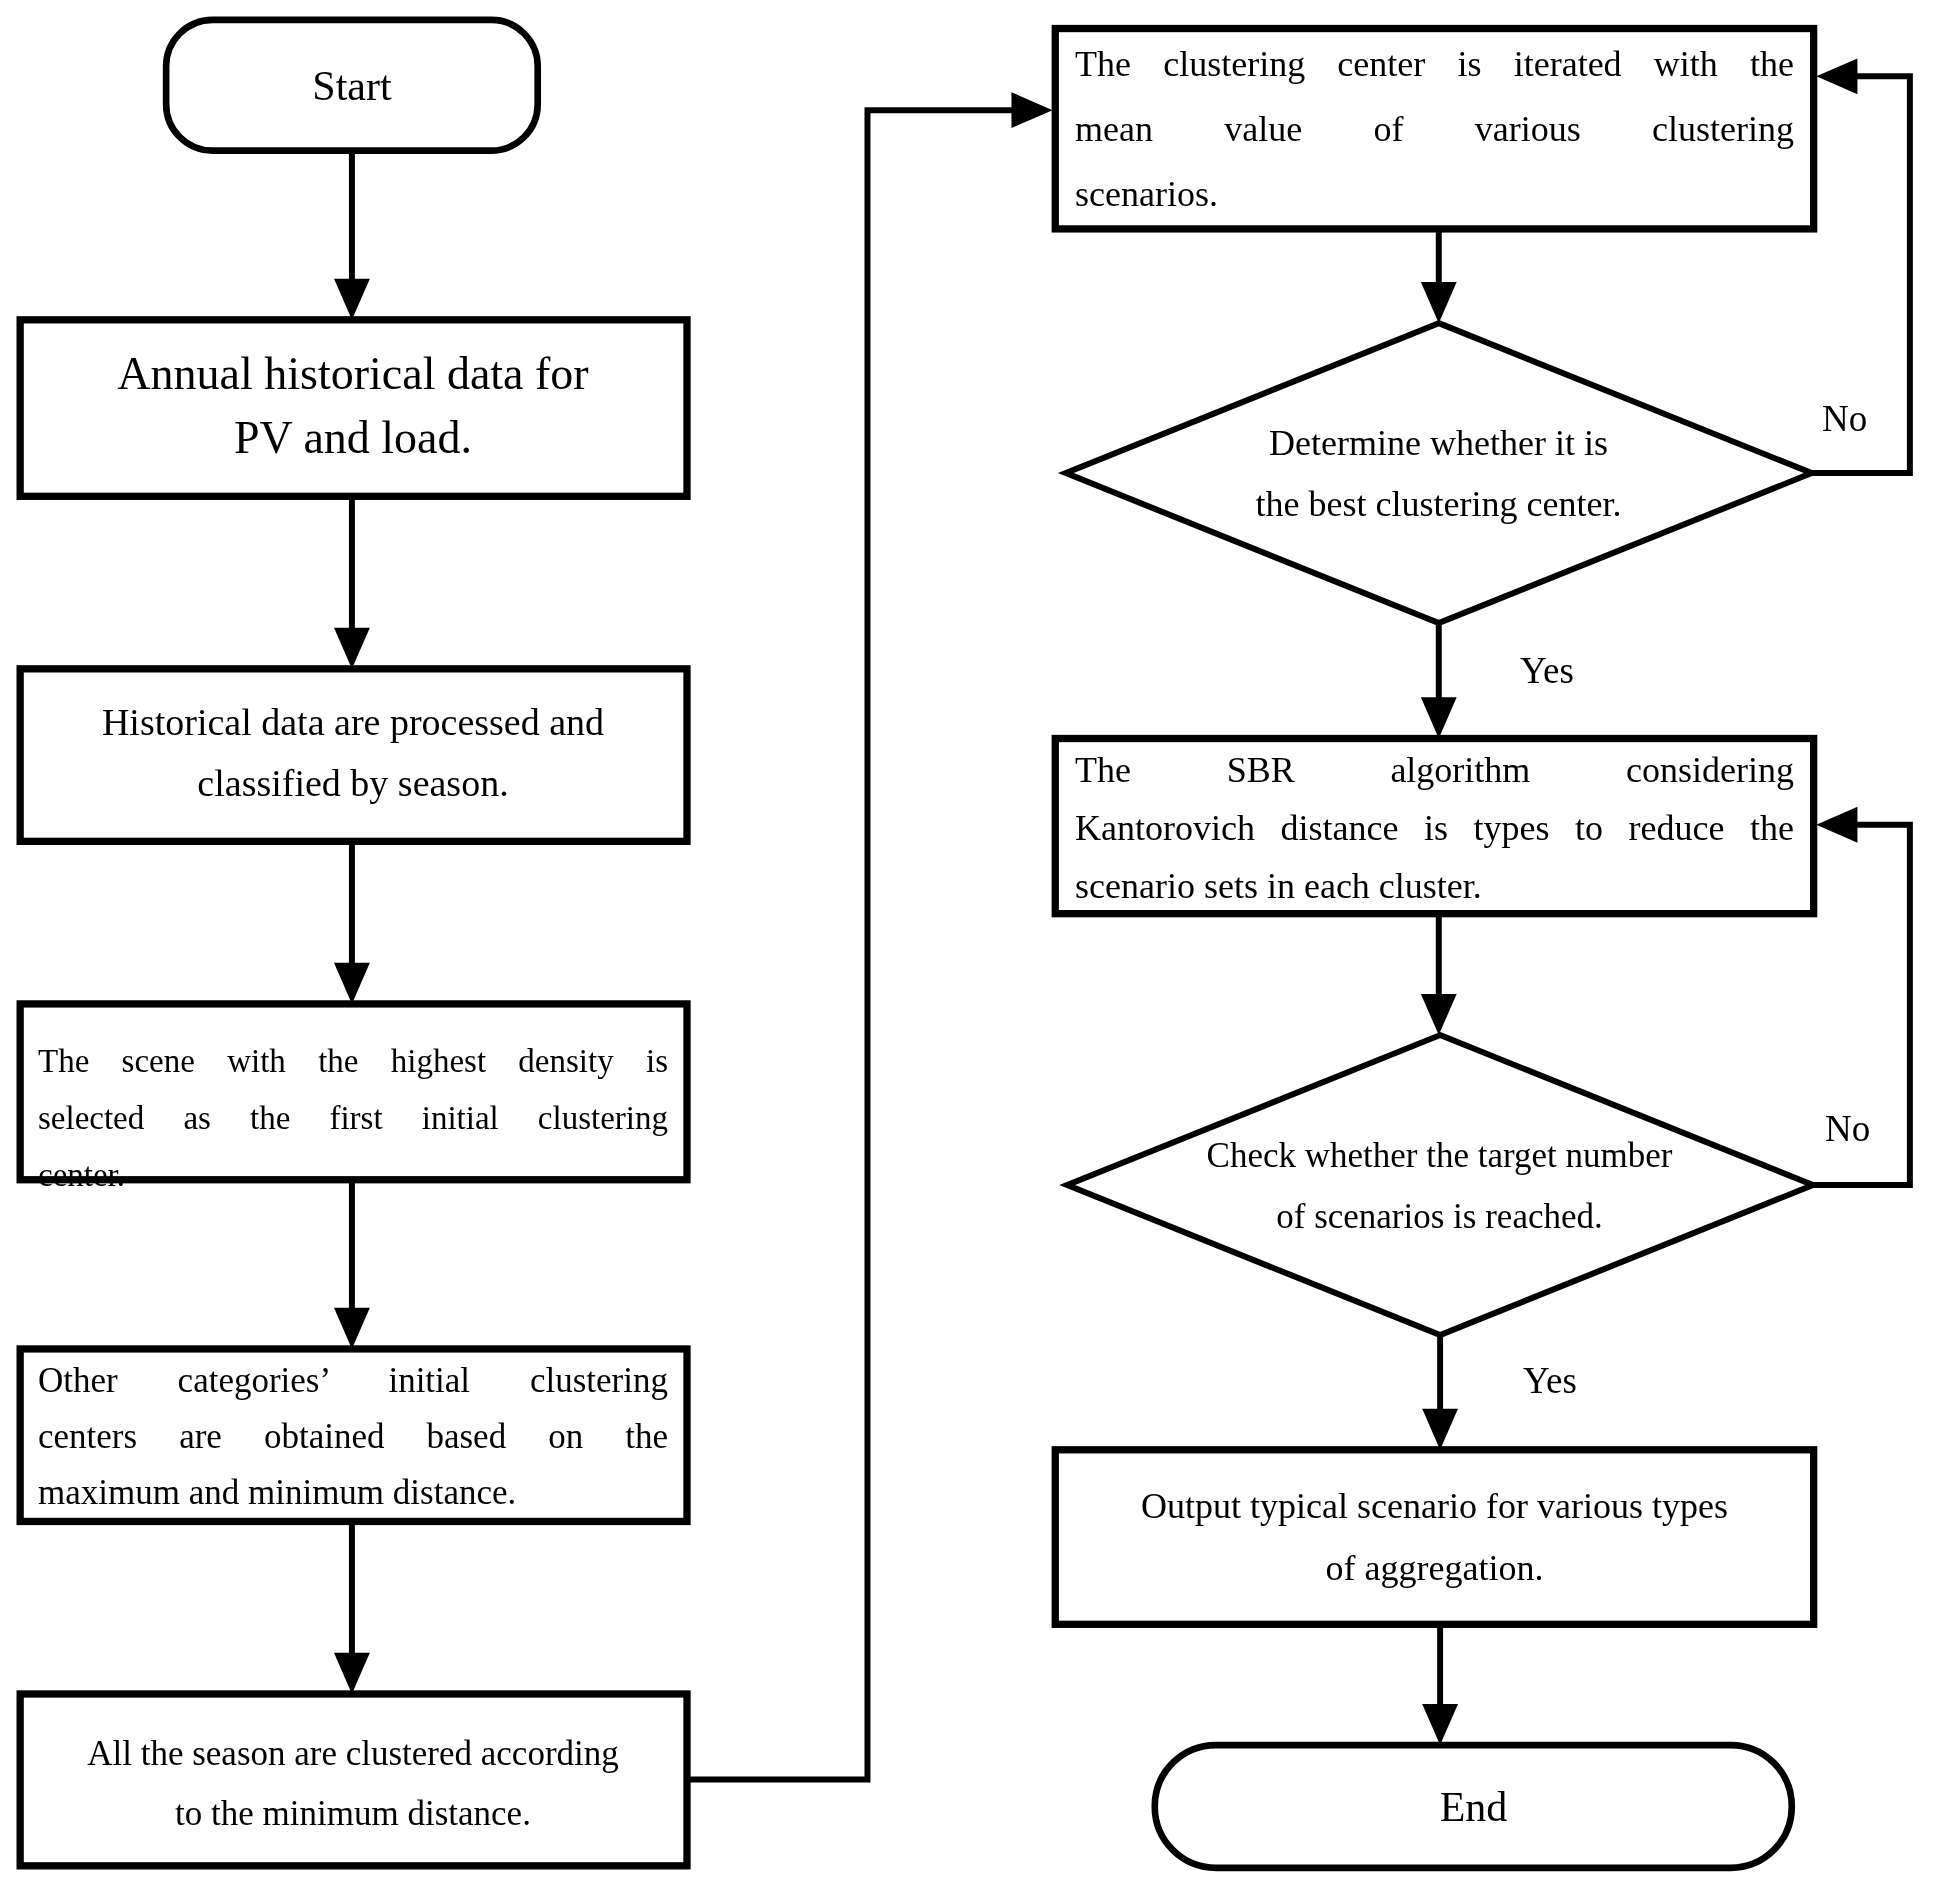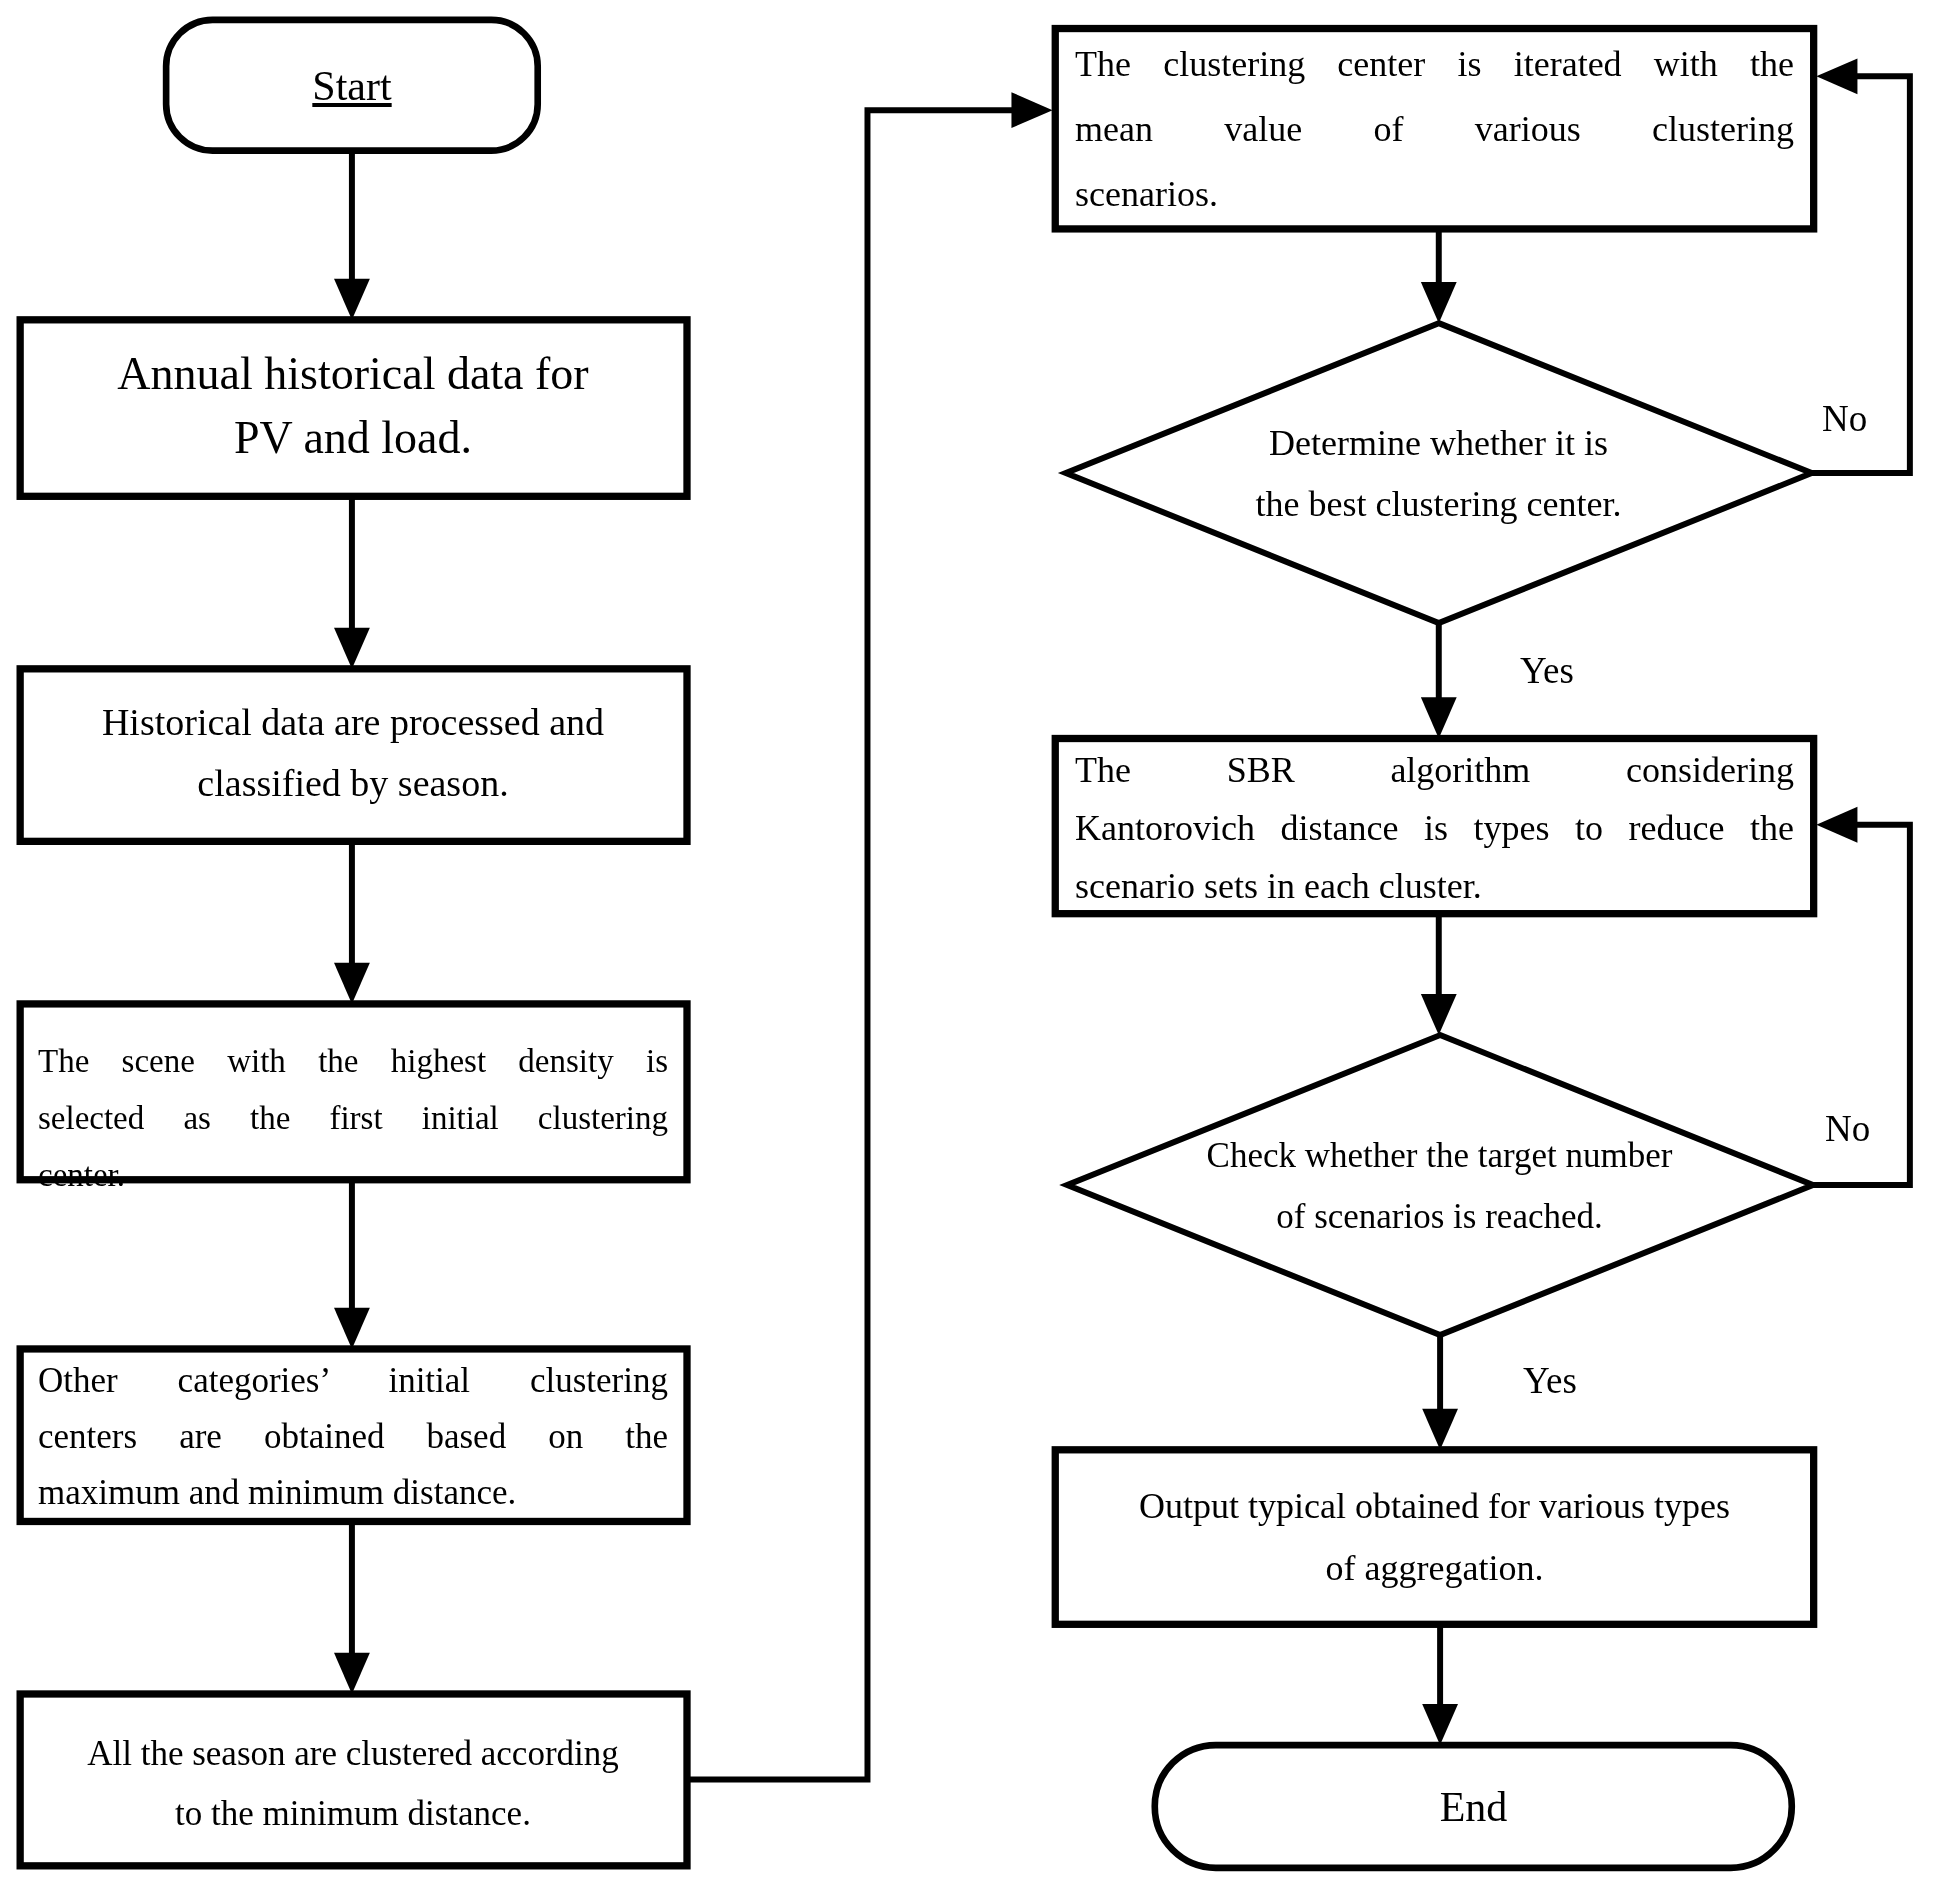--- a/index.html
+++ b/index.html
@@ -64,21 +64,21 @@
       <rect x="30" y="2553" width="1005" height="259" stroke-width="11"></rect>
       <rect x="1590" y="43" width="1143" height="302" stroke-width="11"></rect>
       <polygon points="2168,487 2730,713 2168,939 1606,713" stroke-width="9"></polygon>
       <rect x="1590" y="1113" width="1143" height="264" stroke-width="11"></rect>
       <polygon points="2170,1560 2732,1786 2170,2012 1608,1786" stroke-width="9"></polygon>
       <rect x="1590" y="2185" width="1143" height="263" stroke-width="11"></rect>
       <rect x="1740" y="2630" width="960" height="185" rx="92" ry="92" stroke-width="10"></rect>
     </g>
   </svg>
 
-  <div class="txt flexc" style="left:166px;top:20px;width:372px;height:131px;font-size:42px;text-decoration:underline;">
+  <div class="txt flexc" style="left:166px;top:20px;width:372px;height:131px;font-size:42px;">
     <span>Start</span>
   </div>
 
   <div class="txt cbox" style="left:38px;top:342px;width:630px;font-size:46px;line-height:64px;">
     <div class="line">Annual historical data for</div>
     <div class="line">PV and load.</div>
   </div>
 
   <div class="txt cbox" style="left:38px;top:692px;width:630px;font-size:38px;line-height:61px;">
     <div class="line">Historical data are processed and</div>
@@ -118,21 +118,21 @@
     <div class="line jline">Kantorovich distance is types to reduce the</div>
     <div class="line lline">scenario sets in each cluster.</div>
   </div>
 
   <div class="txt cbox" style="left:1141px;top:1125px;width:597px;font-size:35px;line-height:61px;">
     <div class="line">Check whether the target number</div>
     <div class="line">of scenarios is reached.</div>
   </div>
 
   <div class="txt cbox" style="left:1075px;top:1475px;width:719px;font-size:36px;line-height:62px;">
-    <div class="line">Output typical obtained for various types</div>
+    <div class="line">Output typical scenario for various types</div>
     <div class="line">of aggregation.</div>
   </div>
 
   <div class="txt flexc" style="left:1155px;top:1745px;width:637px;height:123px;font-size:42px;">
     <span>End</span>
   </div>
 
   <div class="txt" style="left:1520px;top:649px;font-size:37px;">Yes</div>
   <div class="txt" style="left:1822px;top:397px;font-size:37px;">No</div>
   <div class="txt" style="left:1523px;top:1359px;font-size:37px;">Yes</div>

